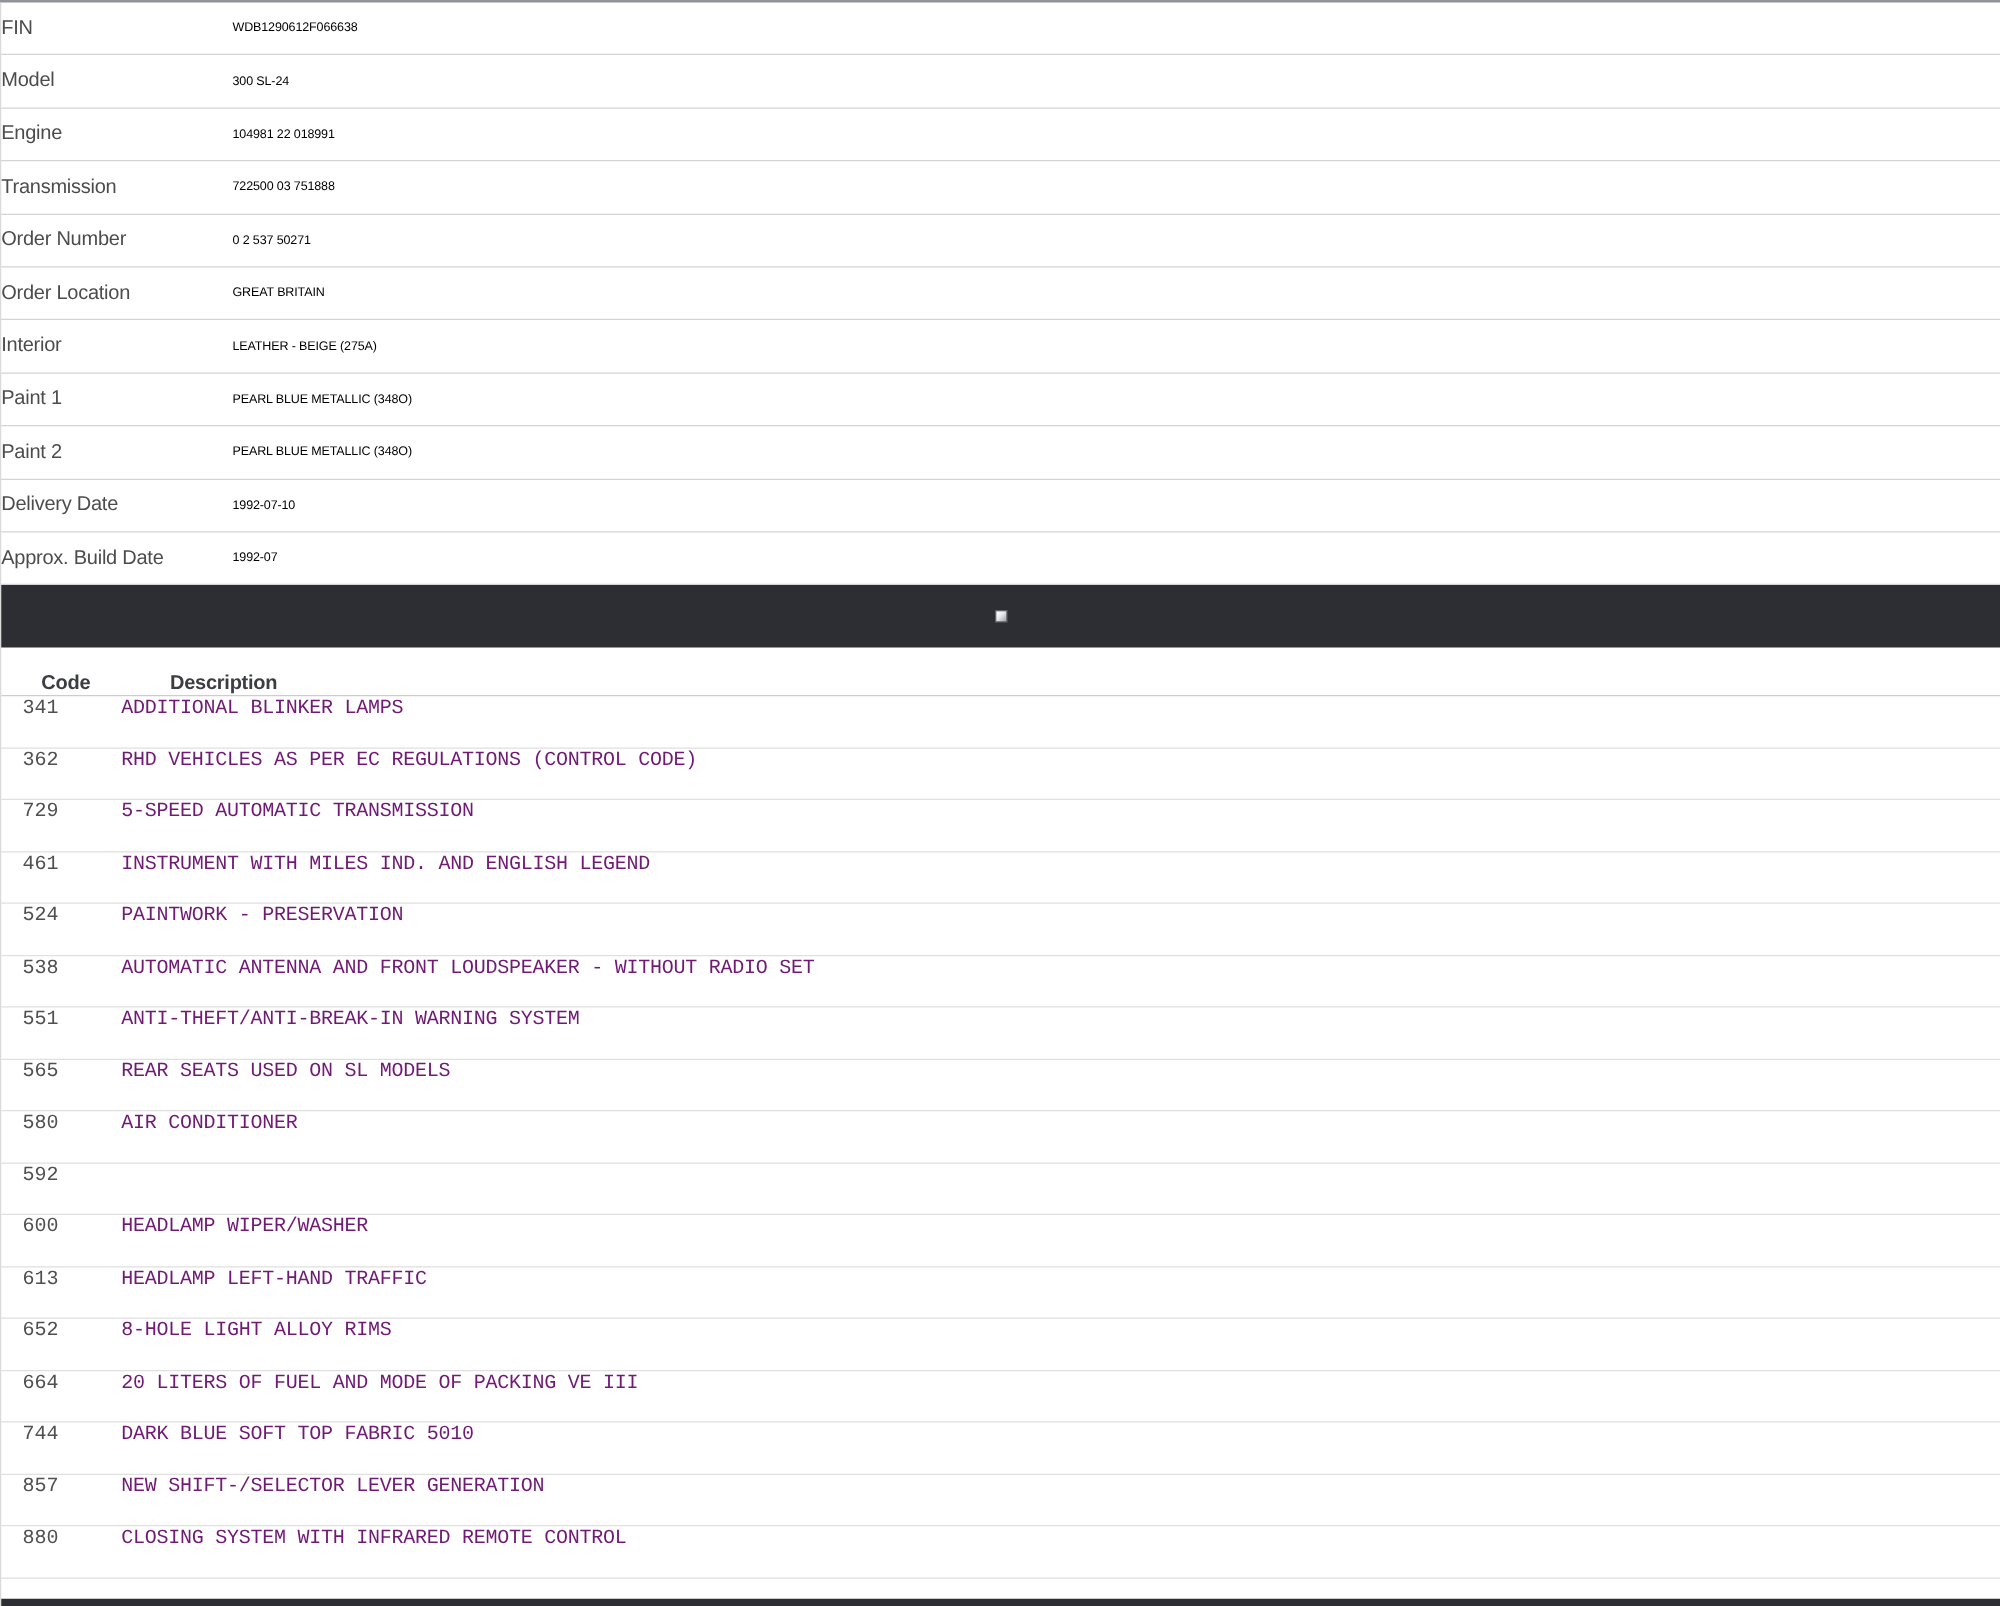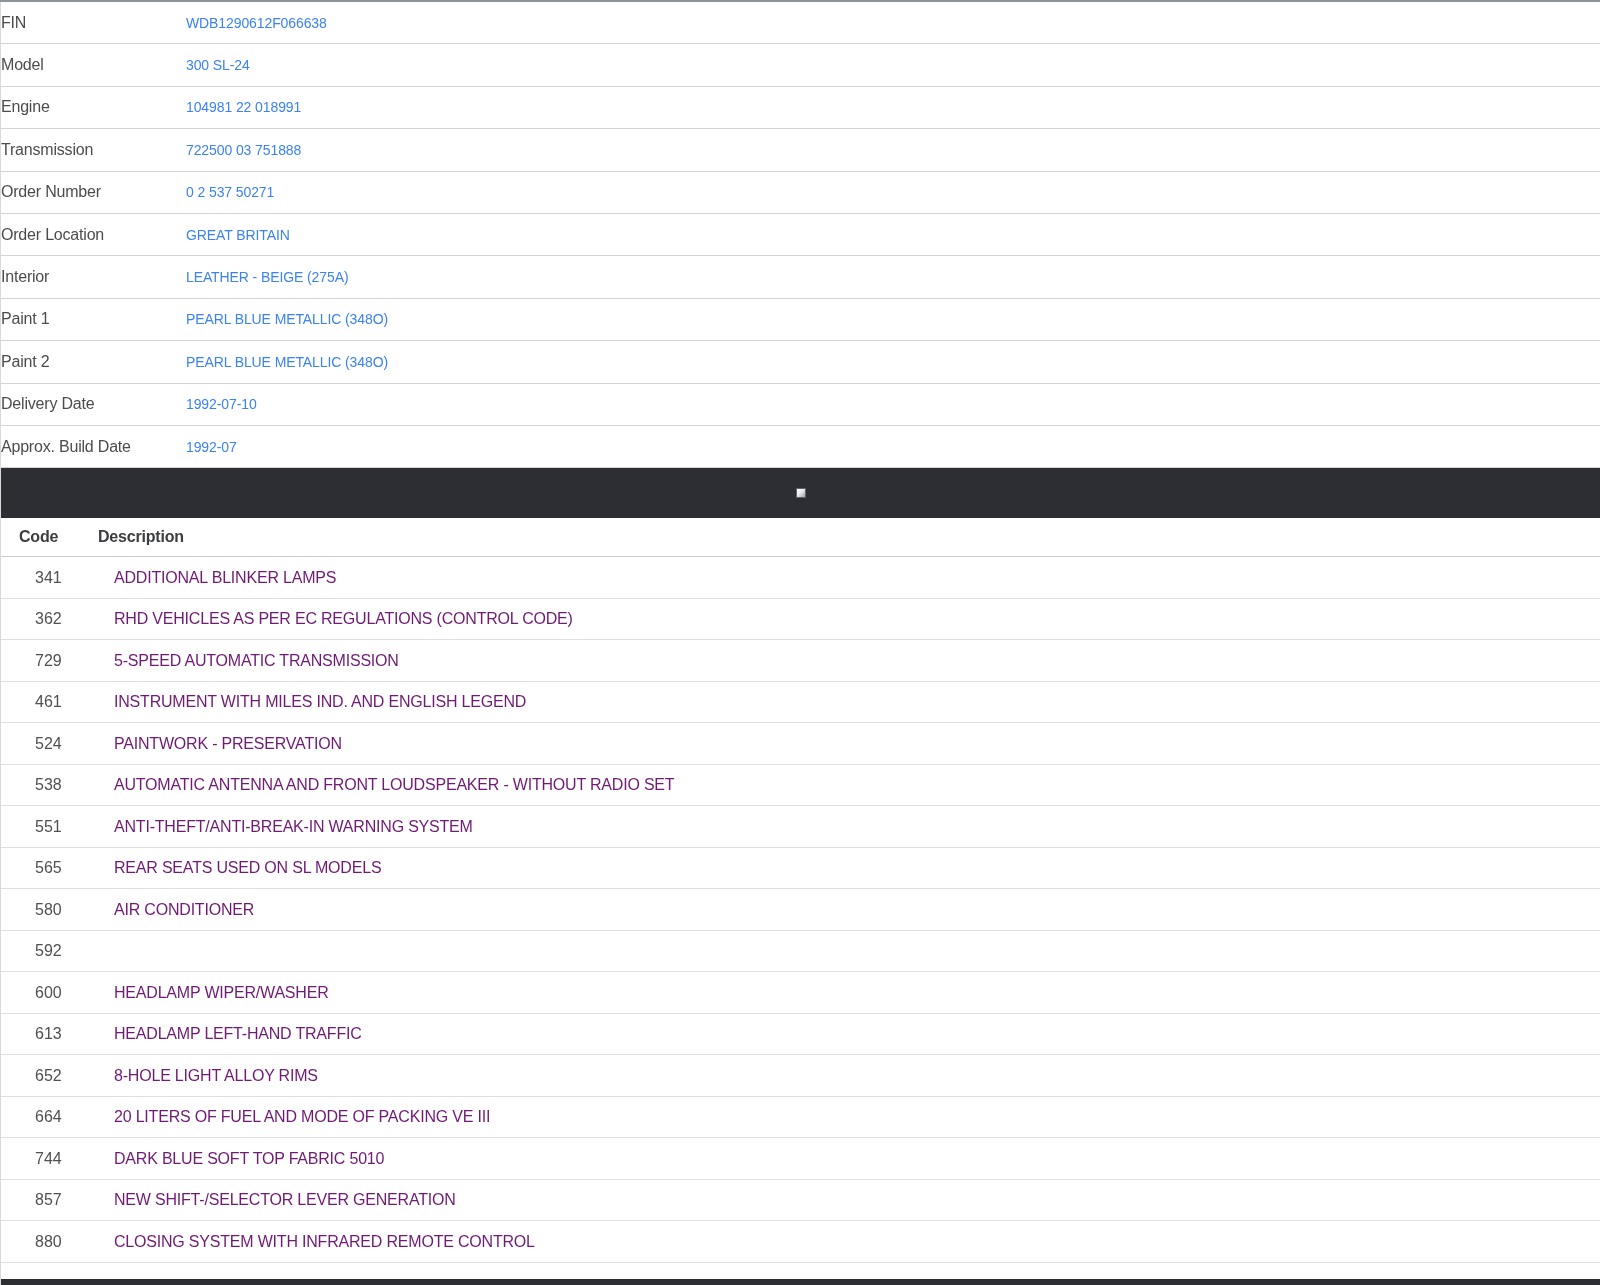--- a/index.html
+++ b/index.html
@@ -18,48 +18,50 @@
     display:flex; align-items:center;
     padding-left:0;
     border-bottom:1px solid #d4d4d4;
   }
   .info-label{
     flex:0 0 185px;
     font-size:16px; font-weight:500;
     color:#4c4c4c; letter-spacing:-0.2px;
   }
   .info-value{
-    font-size:14px; color:#3b82f6; letter-spacing:-0.1px;
+    font-size:10px; color:#000000; letter-spacing:-0.1px;
   }
 
   
   .section-bar{
     height:50px; width:100%;
     display:flex; align-items:center; justify-content:center;
   }
   .img-placeholder{
     width:8px; height:8px; display:block;
     background:linear-gradient(135deg,#ffffff 0%,#e9eaec 45%,#9aa0a8 100%);
     box-shadow:0 0 0 1px rgba(255,255,255,0.25);
   }
 
   
   .table-header{
     height:39px;
-    display:flex; align-items:center;
-    padding-left:18px;
+    display:flex; align-items:flex-end;
+    padding-left:32px;
     border-bottom:1px solid #cdcdcd;
     font-weight:bold; font-size:16px; color:#3c3d40;
     letter-spacing:-0.2px;
+    gap:24px;
   }
   .option-row{
     height:41.5px;
-    display:flex; align-items:center;
-    padding-left:34px;
+    display:flex; align-items:flex-start;
+    padding-left:17px;
     border-bottom:1px solid #e0e0e0;
+    font-family:Liberation Mono, monospace;
   }
   .col-code{ flex:0 0 79px; }
   .code-cell{ font-size:16px; color:#505050; letter-spacing:0; }
   .desc-cell{ font-size:16px; color:#701a75; letter-spacing:-0.2px; }
 
   
   .bottom-bar{
     position:absolute; left:0; bottom:0;
     width:100%; height:6px;
   }

